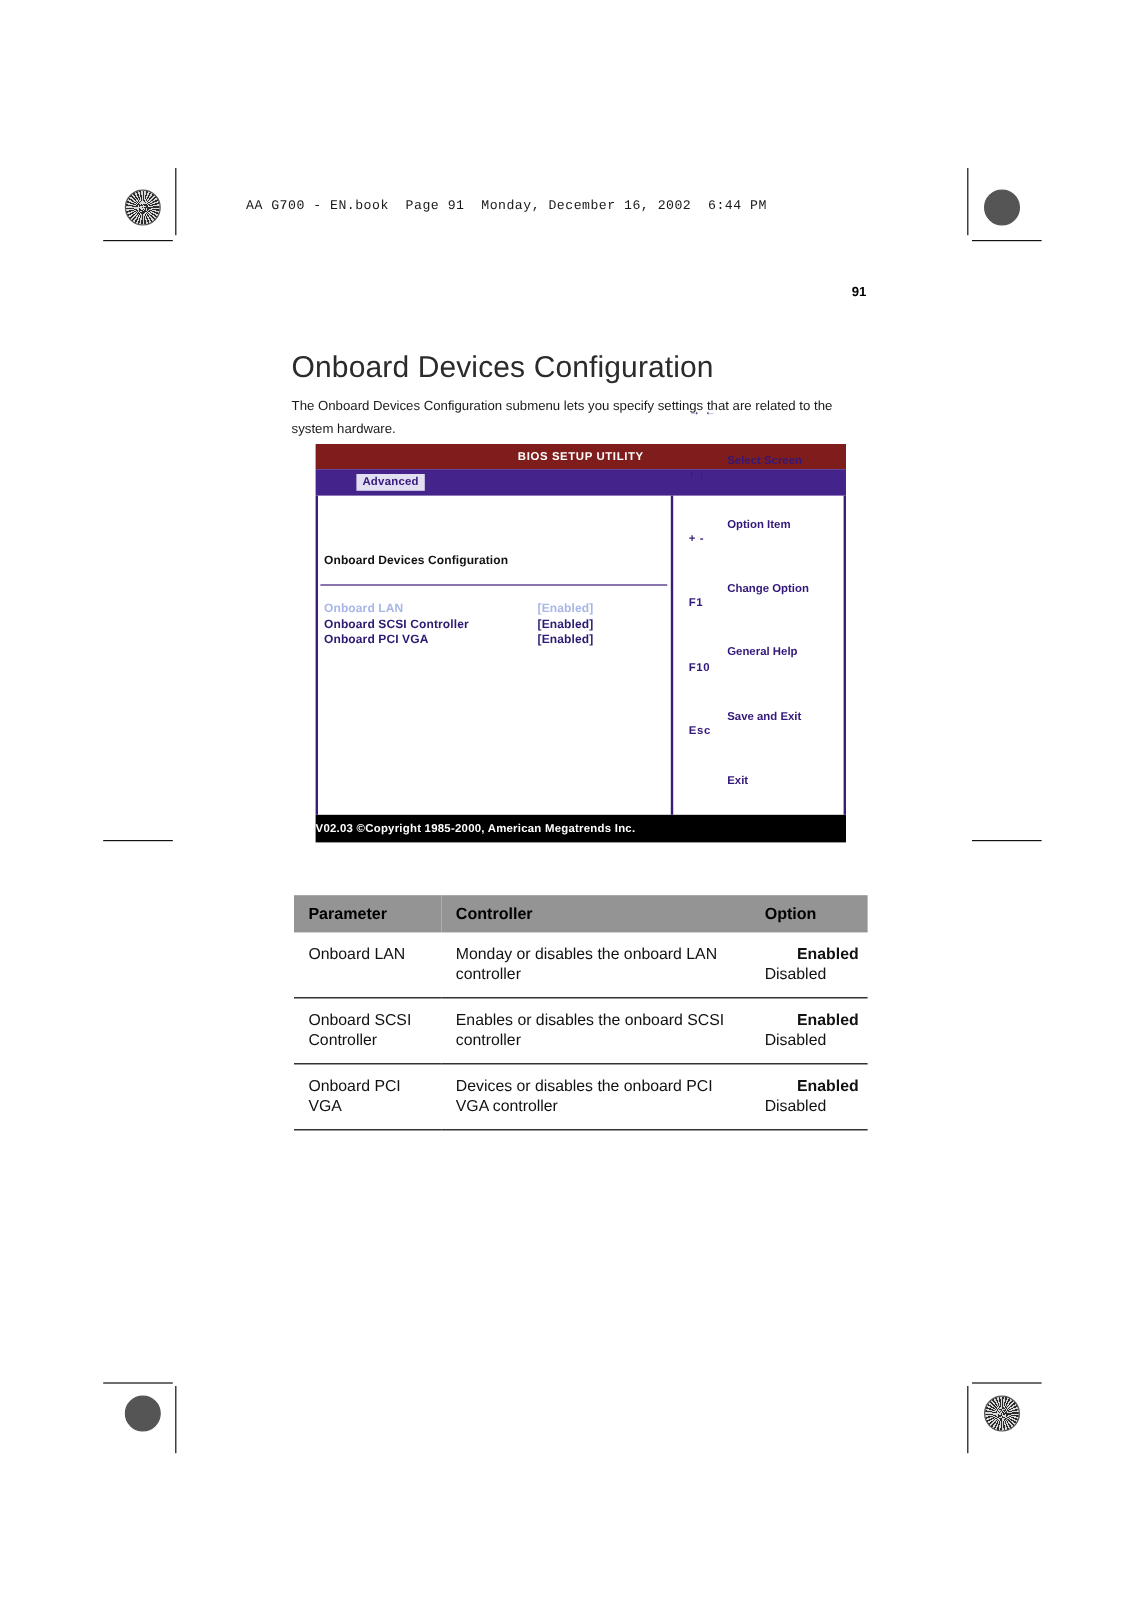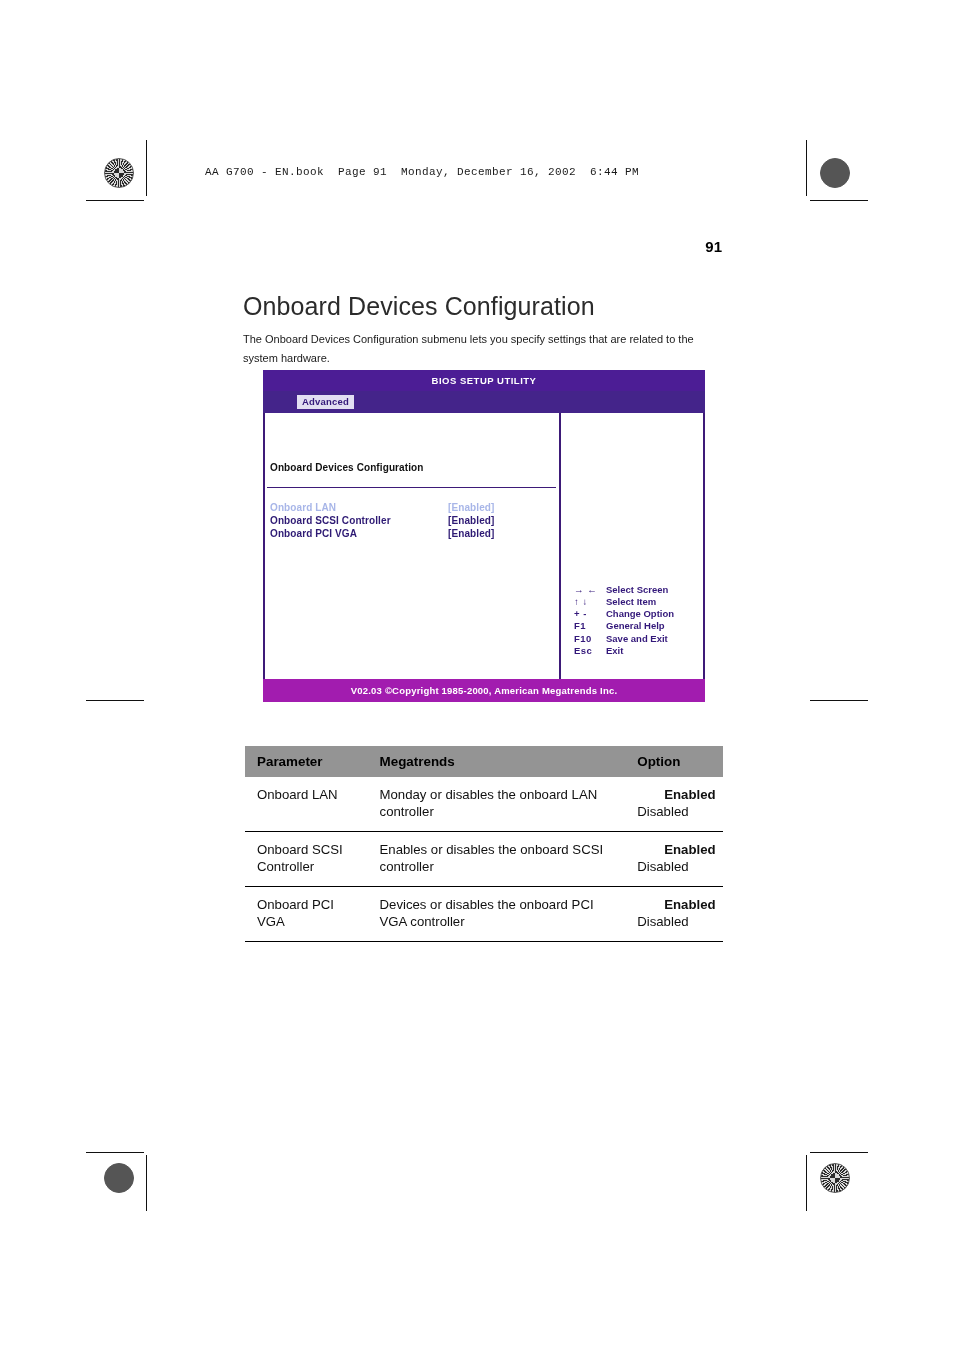--- a/index.html
+++ b/index.html
@@ -53,21 +53,21 @@
     letter-spacing: 0.4px;
     color: #1a1a1a;
     white-space: pre;
   }
 
   
   .page-number {
     position: absolute;
     right: 232px;
     top: 238px;
-    font-size: 15px;
+    font-size: 11px;
     font-weight: bold;
     color: #000;
   }
 
   .page-title {
     position: absolute;
     left: 243px;
     top: 275px;
     font-size: 25px;
     font-weight: normal;
@@ -90,21 +90,21 @@
     position: absolute;
     left: 263px;
     top: 370px;
     width: 442px;
     height: 332px;
     background: #ffffff;
     box-sizing: border-box;
   }
   .bios-titlebar {
     height: 21px;
-    background: #4c1d95;
+    background: #7f1d1d;
     color: #ffffff;
     font-size: 9.5px;
     font-weight: bold;
     letter-spacing: 0.5px;
     display: flex;
     align-items: center;
     justify-content: center;
   }
   .bios-menubar {
     height: 22px;
@@ -182,32 +182,32 @@
     position: absolute;
     left: 13px;
     bottom: 22px;
     font-size: 9.5px;
     font-weight: bold;
     color: #33187a;
     line-height: 12.2px;
   }
   .key-row { display: flex; }
   .key-combo { width: 32px; white-space: nowrap; letter-spacing: 0.5px; }
-  .key-label { white-space: nowrap; }
+  .key-label { white-space: nowrap; margin-top: 41px; }
 
   .bios-footer {
     height: 23px;
-    background: #a21caf;
+    background: #000000;
     color: #ffffff;
     font-size: 9.5px;
     font-weight: bold;
     letter-spacing: 0.2px;
     display: flex;
     align-items: center;
-    justify-content: center;
+    justify-content: flex-start;
   }
 
   
   .desc-table {
     position: absolute;
     left: 245px;
     top: 746px;
     width: 478px;
     border-collapse: collapse;
     font-size: 13.2px;
@@ -313,21 +313,21 @@
     <div class="bios-divider"></div>
 
     <div class="bios-right">
       <div class="keys">
         <div class="key-row">
           <span class="key-combo">→ ←</span>
           <span class="key-label">Select Screen</span>
         </div>
         <div class="key-row">
           <span class="key-combo">↑ ↓</span>
-          <span class="key-label">Select Item</span>
+          <span class="key-label">Option Item</span>
         </div>
         <div class="key-row">
           <span class="key-combo">+ -</span>
           <span class="key-label">Change Option</span>
         </div>
         <div class="key-row">
           <span class="key-combo">F1</span>
           <span class="key-label">General Help</span>
         </div>
         <div class="key-row">
@@ -344,21 +344,21 @@
 
   <div class="bios-footer">
     <span>V02.03 ©Copyright 1985-2000, American Megatrends Inc.</span>
   </div>
 </div>
 
 <table class="desc-table">
   <thead>
     <tr>
       <th class="col-param">Parameter</th>
-      <th class="col-desc">Megatrends</th>
+      <th class="col-desc">Controller</th>
       <th class="col-opt">Option</th>
     </tr>
   </thead>
   <tbody>
     <tr class="first-row">
       <td>Onboard LAN</td>
       <td>Monday or disables the onboard LAN controller</td>
       <td>
         <span class="opt-enabled">Enabled</span>
         <span class="opt-disabled">Disabled</span>

